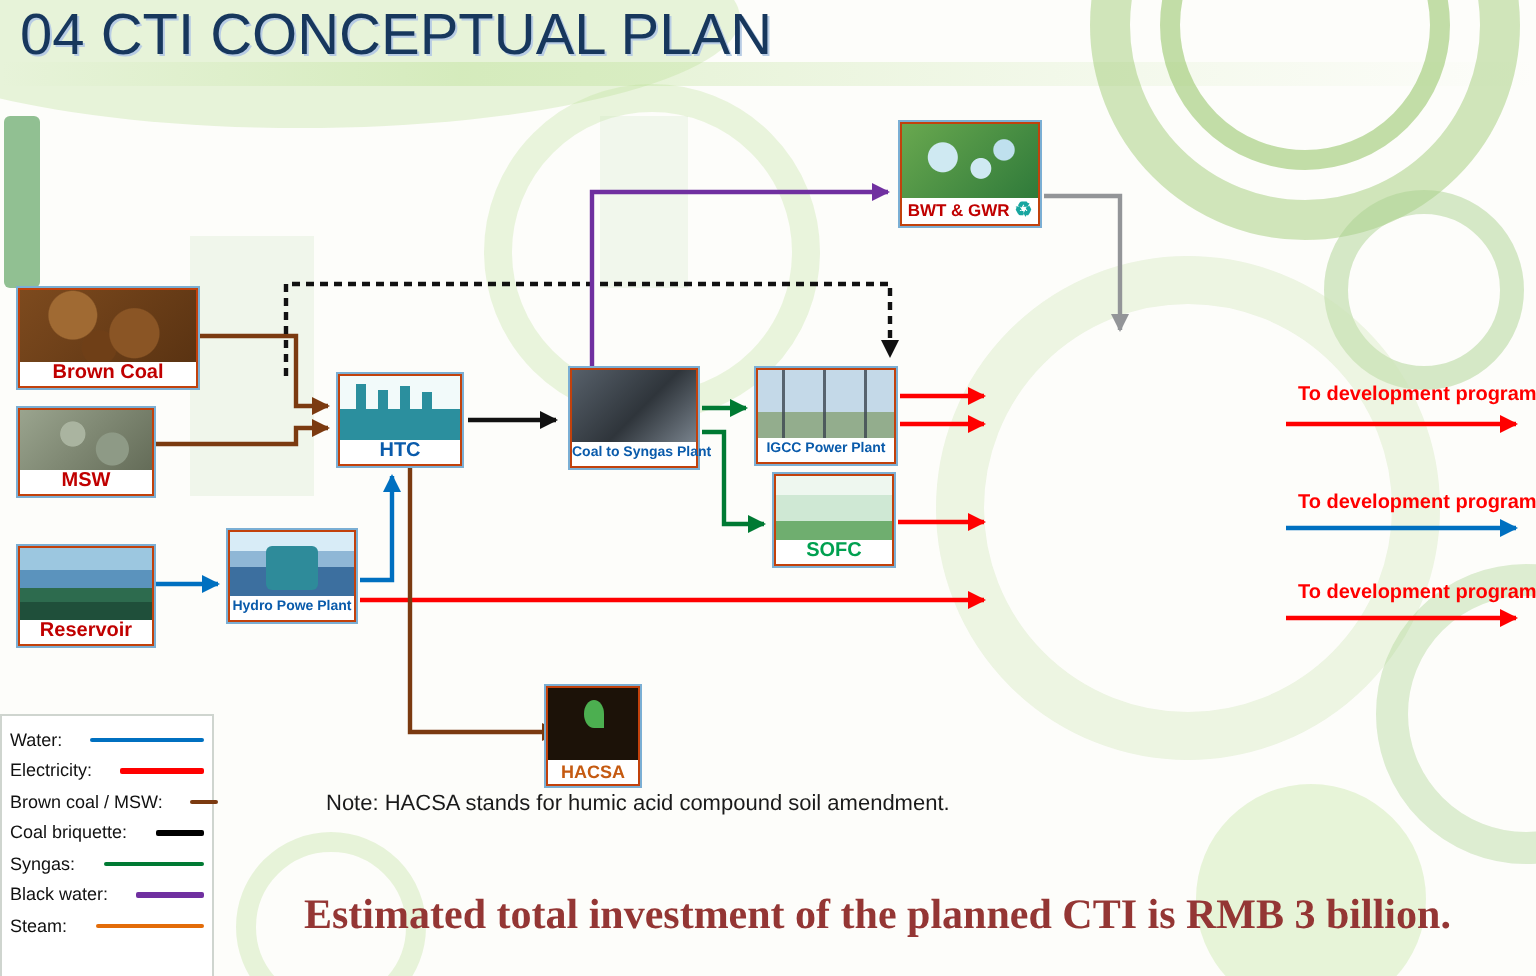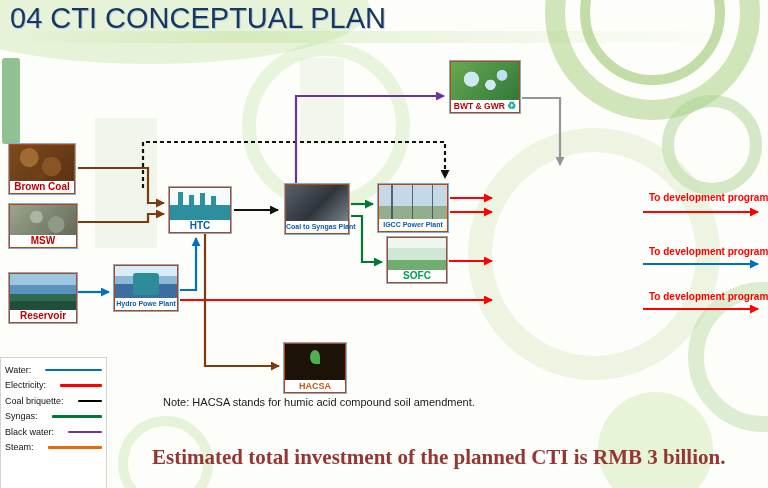--- a/index.html
+++ b/index.html
@@ -134,21 +134,21 @@
     <polyline points="449,261 492,261" stroke="#ff0000" marker-end="url(#mRed)"></polyline>
     <polyline points="78,292 109,292" stroke="#0070c0" marker-end="url(#mBlue)"></polyline>
     <polyline points="180,290 196,290 196,238" stroke="#0070c0" marker-end="url(#mBlue)"></polyline>
     <polyline points="180,300 492,300" stroke="#ff0000" marker-end="url(#mRed)"></polyline>
     <polyline points="205,234 205,366 279,366" stroke="#7b3a10" marker-end="url(#mBrown)"></polyline>
     <polyline points="643,212 758,212" stroke="#ff0000" stroke-width="3" marker-end="url(#mRed)"></polyline>
     <polyline points="643,264 758,264" stroke="#0070c0" stroke-width="3" marker-end="url(#mBlue)"></polyline>
     <polyline points="643,309 758,309" stroke="#ff0000" stroke-width="3" marker-end="url(#mRed)"></polyline>
   </svg>
 
-  <div class="node" style="left:8px;top:143px;width:68px;height:52px">
+  <div class="node" style="left:8px;top:143px;width:92px;height:52px">
     <div class="nimg browncoal-img"></div>
     <div class="nlabel lred">Brown Coal</div>
   </div>
 
   <div class="node" style="left:8px;top:203px;width:70px;height:46px">
     <div class="nimg msw-img"></div>
     <div class="nlabel lred">MSW</div>
   </div>
 
   <div class="node" style="left:8px;top:272px;width:70px;height:52px">
@@ -179,40 +179,44 @@
   <div class="node" style="left:449px;top:60px;width:72px;height:54px">
     <div class="nimg bwt-img"></div>
     <div class="nlabel lred-sm"><span>BWT &amp; GWR</span> <span class="recycle">♻</span></div>
   </div>
 
   <div class="node" style="left:113px;top:264px;width:66px;height:48px">
     <div class="nimg hydro-img"></div>
     <div class="nlabel lblue-sm">Hydro Powe Plant</div>
   </div>
 
-  <div class="node" style="left:283px;top:342px;width:64px;height:52px">
+  <div class="node" style="left:272px;top:342px;width:49px;height:52px">
     <div class="nimg hacsa-img"></div>
     <div class="nlabel lorange">HACSA</div>
   </div>
 
 
   <div class="devtxt" style="left:649px;top:192px">To development programs</div>
   <div class="devtxt" style="left:649px;top:246px">To development programs</div>
   <div class="devtxt" style="left:649px;top:291px">To development programs</div>
 
   <div class="legend">
     <div class="lrow">
         <span class="ltext">Water:</span>
         <span class="lline" style="background: rgb(0, 112, 192);"></span>
       </div>
     <div class="lrow">
         <span class="ltext">Electricity:</span>
         <span class="lline" style="background: rgb(255, 0, 0);"></span>
       </div>
     <div class="lrow">
+        <span class="ltext">Brown coal / MSW:</span>
+        <span class="lline" style="background: rgb(123, 58, 16);"></span>
+      </div>
+    <div class="lrow">
         <span class="ltext">Coal briquette:</span>
         <span class="lline" style="background: rgb(0, 0, 0);"></span>
       </div>
     <div class="lrow">
         <span class="ltext">Syngas:</span>
         <span class="lline" style="background: rgb(0, 122, 51);"></span>
       </div>
     <div class="lrow">
         <span class="ltext">Black water:</span>
         <span class="lline" style="background: rgb(112, 48, 160);"></span>

